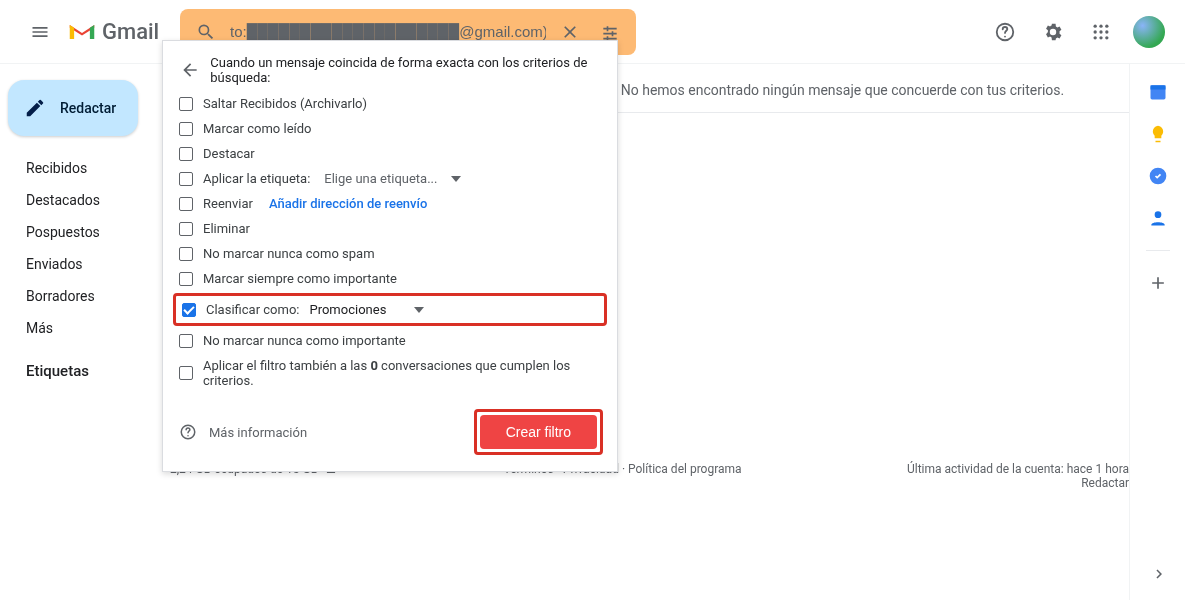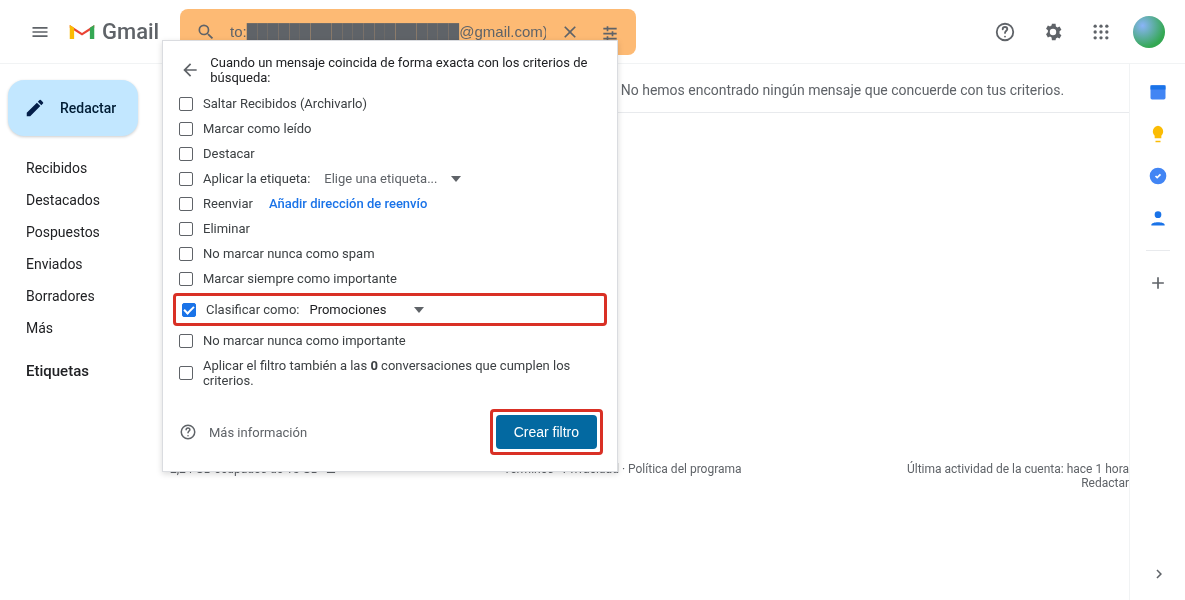--- a/index.html
+++ b/index.html
@@ -40,21 +40,21 @@
 .fp-check { width: 14px; height: 14px; border: 1.5px solid #5f6368; border-radius: 2px; display: inline-block; flex-shrink: 0; position: relative; }
 .fp-check.checked { background: #1a73e8; border-color: #1a73e8; }
 .fp-check.checked::after { content: ""; position: absolute; left: 3px; top: 0; width: 4px; height: 8px; border: solid #fff; border-width: 0 2px 2px 0; transform: rotate(45deg); }
 .fp-label-select { margin-left: 4px; color: #5f6368; display: inline-flex; align-items: center; gap: 14px; }
 .fp-forward { color: #1a73e8; font-weight: 500; margin-left: 6px; cursor: pointer; }
 .fp-catrow { margin: 2px 10px; padding: 6px 6px; border: 3px solid #d93025; border-radius: 4px; gap: 10px; }
 .fp-select { color: #202124; display: inline-flex; align-items: center; gap: 28px; background: #fff; }
 .fp-foot { display: flex; align-items: center; justify-content: space-between; padding: 16px 14px 16px 16px; }
 .fp-help { display: inline-flex; align-items: center; gap: 12px; color: #5f6368; font-size: 13px; cursor: pointer; }
 .fp-create-wrap { border: 3px solid #d93025; border-radius: 4px; padding: 3px; }
-.fp-create { background: #0369a1; color: #fff; border: none; border-radius: 4px; padding: 9px 18px; font-size: 14px; font-weight: 500; cursor: pointer; }
+.fp-create { background: #ef4444; color: #fff; border: none; border-radius: 4px; padding: 9px 26px; font-size: 14px; font-weight: 500; cursor: pointer; }
 
 
 .footer { position: absolute; left: 170px; right: 56px; bottom: 110px; font-size: 12px; color: #5f6368; }
 .storage-bar { width: 140px; height: 4px; background: #e8eaed; border-radius: 2px; margin-bottom: 8px; position: relative; }
 .storage-bar::after { content: ""; position: absolute; left: 0; top: 0; height: 100%; width: 15%; background: #1a73e8; border-radius: 2px; }
 .foot-row { display: flex; justify-content: space-between; }
 .foot-left { display: flex; gap: 6px; }
 .ext-icon { width: 14px; height: 14px; }
 .foot-center { flex: 1; text-align: center; }
 .foot-center a, .foot-left a { color: #5f6368; text-decoration: none; }

